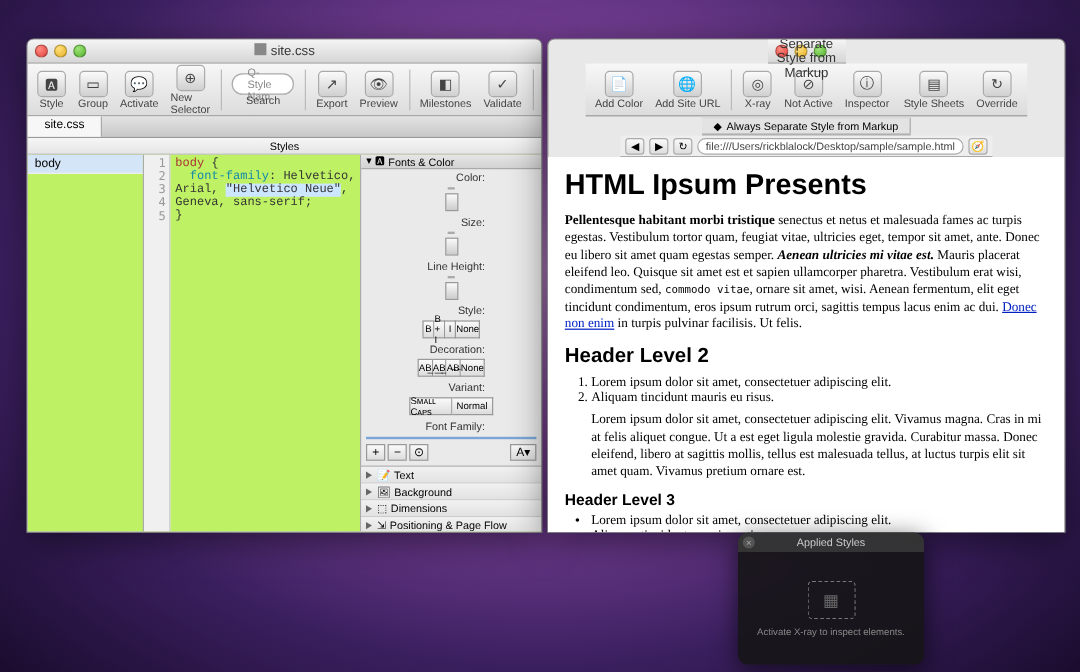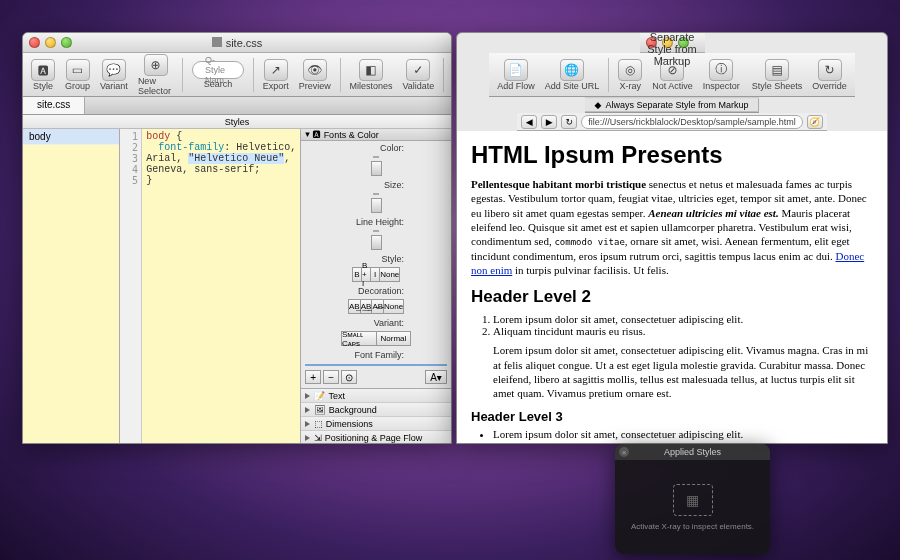--- a/index.html
+++ b/index.html
@@ -71,21 +71,21 @@
   
   .tabs {
     height: 18px; background: linear-gradient(#e2e2e2,#c8c8c8);
     border-bottom: 1px solid #999; display: flex; font-size: 10px;
   }
   .tab { padding: 2px 14px; border-right: 1px solid #aaa; background: #eee; }
   .tab.active { background: #f7f7f7; }
   .subtab-row { height: 14px; background: linear-gradient(#f6f6f6,#e5e5e5); border-bottom: 1px solid #bbb; font-size: 9px; display: flex; align-items: center; }
   .subtab { padding: 0 20px; flex: 1; text-align: center; }
 
-  .left-body { flex: 1; display: flex; background: #fef9c3; overflow: hidden; justify-content: space-between; }
+  .left-body { flex: 1; display: flex; background: #bef264; overflow: hidden; justify-content: space-between; }
   .selector-col {
     width: 98px; border-right: 1px solid #aaa; font-size: 10px;
   }
   .selector-item { padding: 2px 6px; background: #d4e5f7; border-bottom: 1px solid #eee; }
   .gutter { width: 22px; background: #f0f0f0; border-right: 1px solid #ccc; color: #999; font-size: 10px; text-align: right; padding: 2px 3px; font-family: Monaco, monospace; }
   .code-area { flex: 1; font-family: Liberation Mono, monospace; font-size: 10px; padding: 2px 4px; white-space: pre; color: #333; }
   .code-area .sel { color: #a33; }
   .code-area .prop { color: #18a; }
   .code-area .hl { background: #cde6ff; }
 
@@ -162,21 +162,21 @@
     <div class="tbtn">
         <div class="ticon-box">🅰</div>
         <span>Style</span>
       </div>
     <div class="tbtn">
         <div class="ticon-box">▭</div>
         <span>Group</span>
       </div>
     <div class="tbtn">
         <div class="ticon-box">💬</div>
-        <span>Variant</span>
+        <span>Activate</span>
       </div>
     <div class="tbtn">
         <div class="ticon-box">⊕</div>
         <span>New Selector</span>
       </div>
     <div class="tsep"></div>
     <div class="tbtn">
       <div class="search-pill">Q- Style Nam</div>
       <span>Search</span>
     </div>
@@ -291,21 +291,21 @@
     <div class="traffic">
       <div class="tl red"></div>
       <div class="tl yel"></div>
       <div class="tl grn"></div>
     </div>
     <span class="title">Always Separate Style from Markup</span>
   </div>
   <div class="toolbar">
     <div class="tbtn">
         <div class="ticon-box">📄</div>
-        <span>Add Flow</span>
+        <span>Add Color</span>
       </div>
     <div class="tbtn">
         <div class="ticon-box">🌐</div>
         <span>Add Site URL</span>
       </div>
     <div class="tsep"></div>
     <div class="tbtn">
         <div class="ticon-box">◎</div>
         <span>X-ray</span>
       </div>

